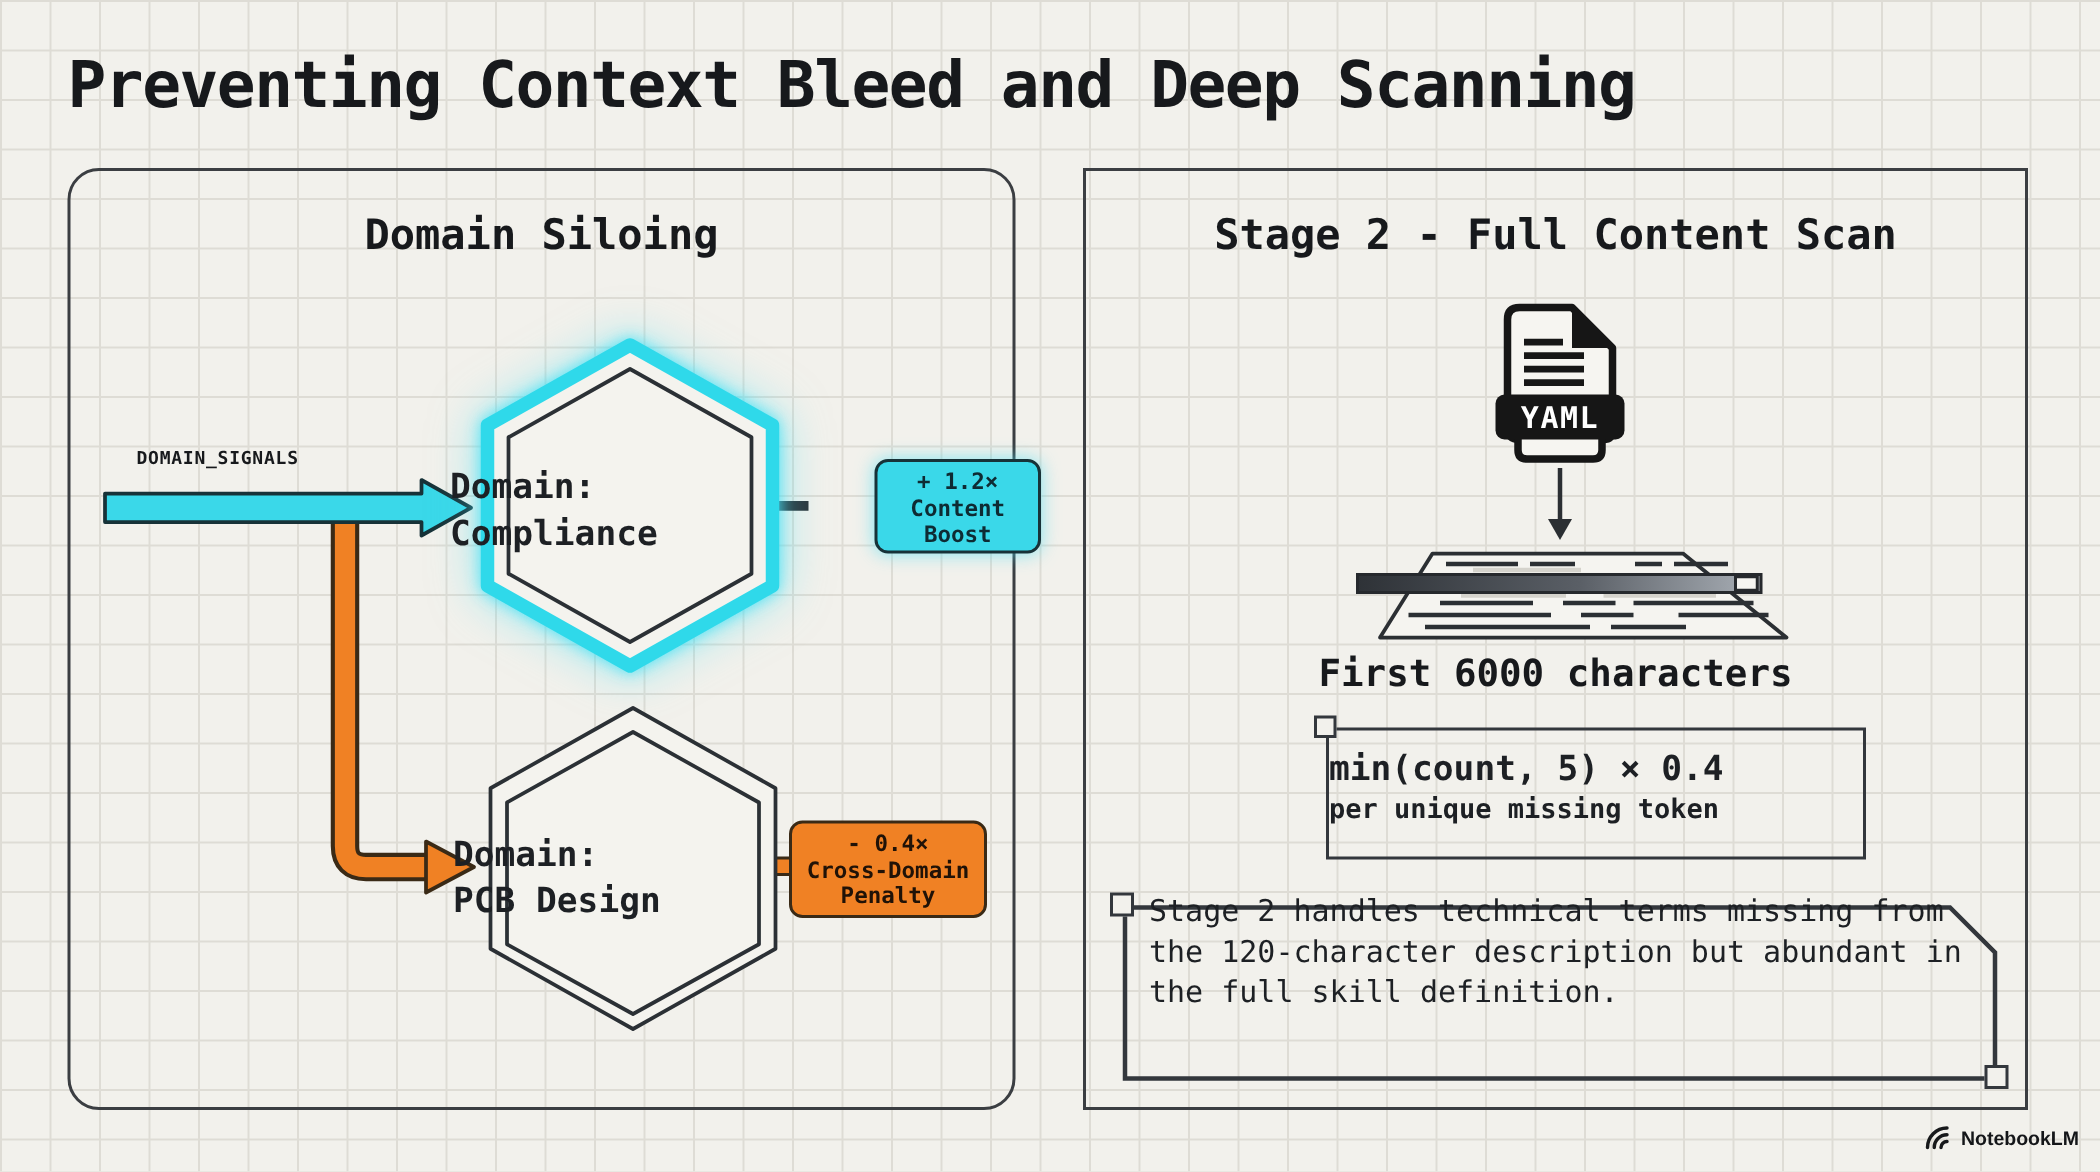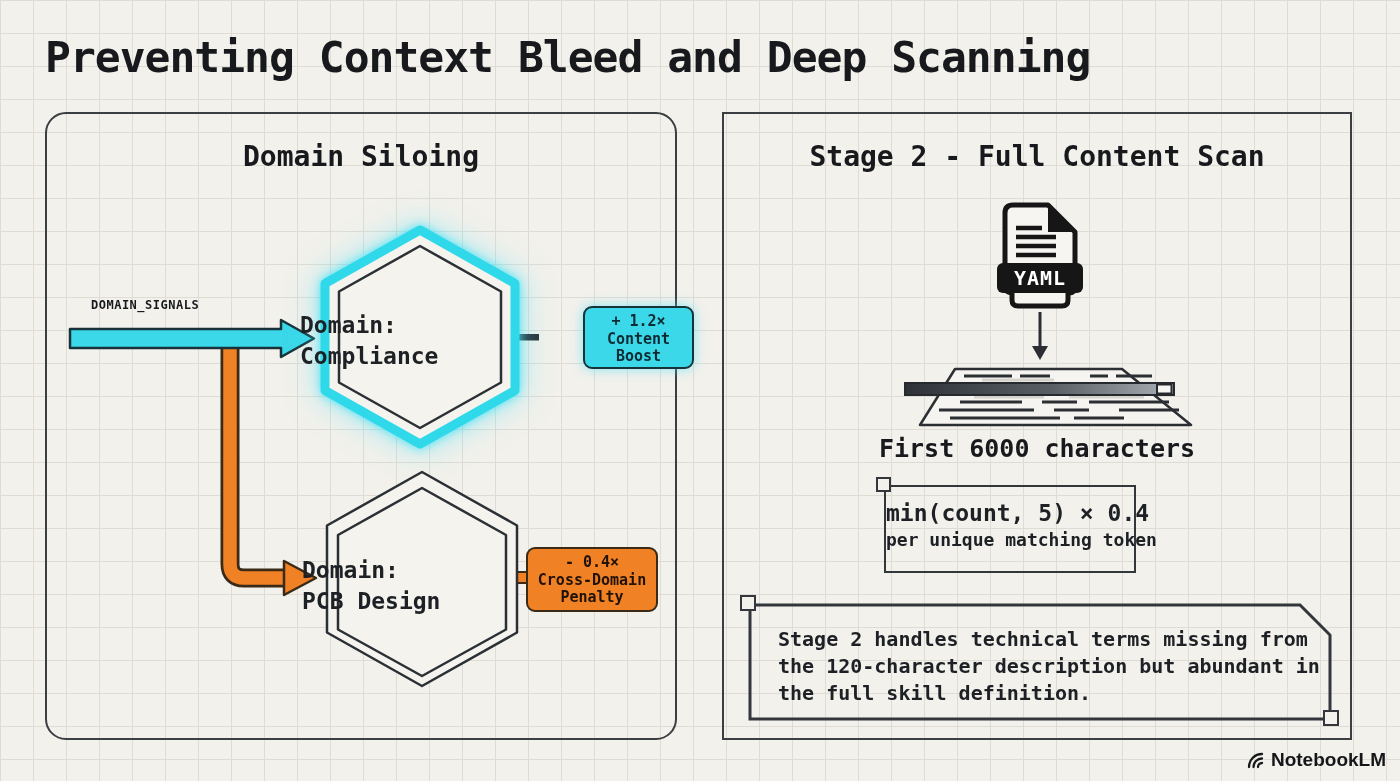--- a/index.html
+++ b/index.html
@@ -54,41 +54,41 @@
     background:#f08124; border:2.5px solid #3a2a16; color:#201207;
   }
   .yaml-svg{ left:268px; top:86px; }
   .down-arrow-svg{ left:304px; top:198px; }
   .scanner-svg{ left:170px; top:250px; }
   .scan-caption{
     position:absolute; top:320px; left:0; right:0; text-align:center;
     font-size:25px; font-weight:bold; color:#17191c; white-space:nowrap;
   }
   .formula-box{
-    position:absolute; left:160px; top:371px; width:252px; height:88px;
+    position:absolute; left:160px; top:371px; width:360px; height:88px;
     border:2.5px solid #33373c; text-align:left;
   }
   .formula-line1{ margin-top:13px; font-size:23px; font-weight:600; white-space:nowrap; }
   .formula-line2{ margin-top:3px; font-size:18px; font-weight:600; white-space:nowrap; }
   .handle{
     position:absolute; width:15px; height:15px; background:#f2f1ec;
     border:2.5px solid #33373c; z-index:4;
   }
   .formula-handle{ left:152px; top:363px; }
   .note-box{ position:absolute; left:24px; top:489px; width:584px; height:118px; }
   .note-text{
-    position:absolute; left:42px; top:512px; font-size:20px; font-weight:700;
-    line-height:27px; color:#1d2024; white-space:nowrap;margin-left:12px;
+    position:absolute; left:42px; top:480px; font-size:20px; font-weight:400;
+    line-height:27px; color:#1d2024; white-space:nowrap;
   }
   .note-handle-tl{ left:16px; top:481px; width:16px; height:16px; }
   .note-handle-br{ left:599px; top:596px; width:16px; height:16px; }
   .brand{
     position:absolute; right:14px; top:749px; display:flex; align-items:center;
     gap:5px; font-family:"Liberation Sans", sans-serif; font-weight:bold;
-    font-size:19px; color:#141619;
+    font-size:13px; color:#141619;
   }
   .glow-hex{
     filter: drop-shadow(0 0 5px rgba(70,225,245,.9)) drop-shadow(0 0 15px rgba(70,225,245,.5));
   }
 </style>
 </head>
 <body>
 
 <div class="page">
 
@@ -193,21 +193,21 @@
         <line x1="225" y1="46" x2="285" y2="46"></line>
         <line x1="56" y1="54" x2="166" y2="54"></line>
         <line x1="180" y1="54" x2="230" y2="54"></line>
       </g>
     </svg>
 
     <div class="scan-caption">First 6000 characters</div>
 
     <div class="formula-box">
       <div class="formula-line1">min(count, 5) × 0.4</div>
-      <div class="formula-line2">per unique matching token</div>
+      <div class="formula-line2">per unique missing token</div>
     </div>
     <div class="handle formula-handle"></div>
 
     <div class="note-box">
       <svg width="584" height="118" viewBox="0 0 584 118">
         <polygon points="2,2 552,2 582,32 582,116 2,116" fill="none" stroke="#33373c" stroke-width="3" stroke-linejoin="miter"></polygon>
       </svg>
     </div>
     <div class="note-text">
       <div>Stage 2 handles technical terms missing from</div>

